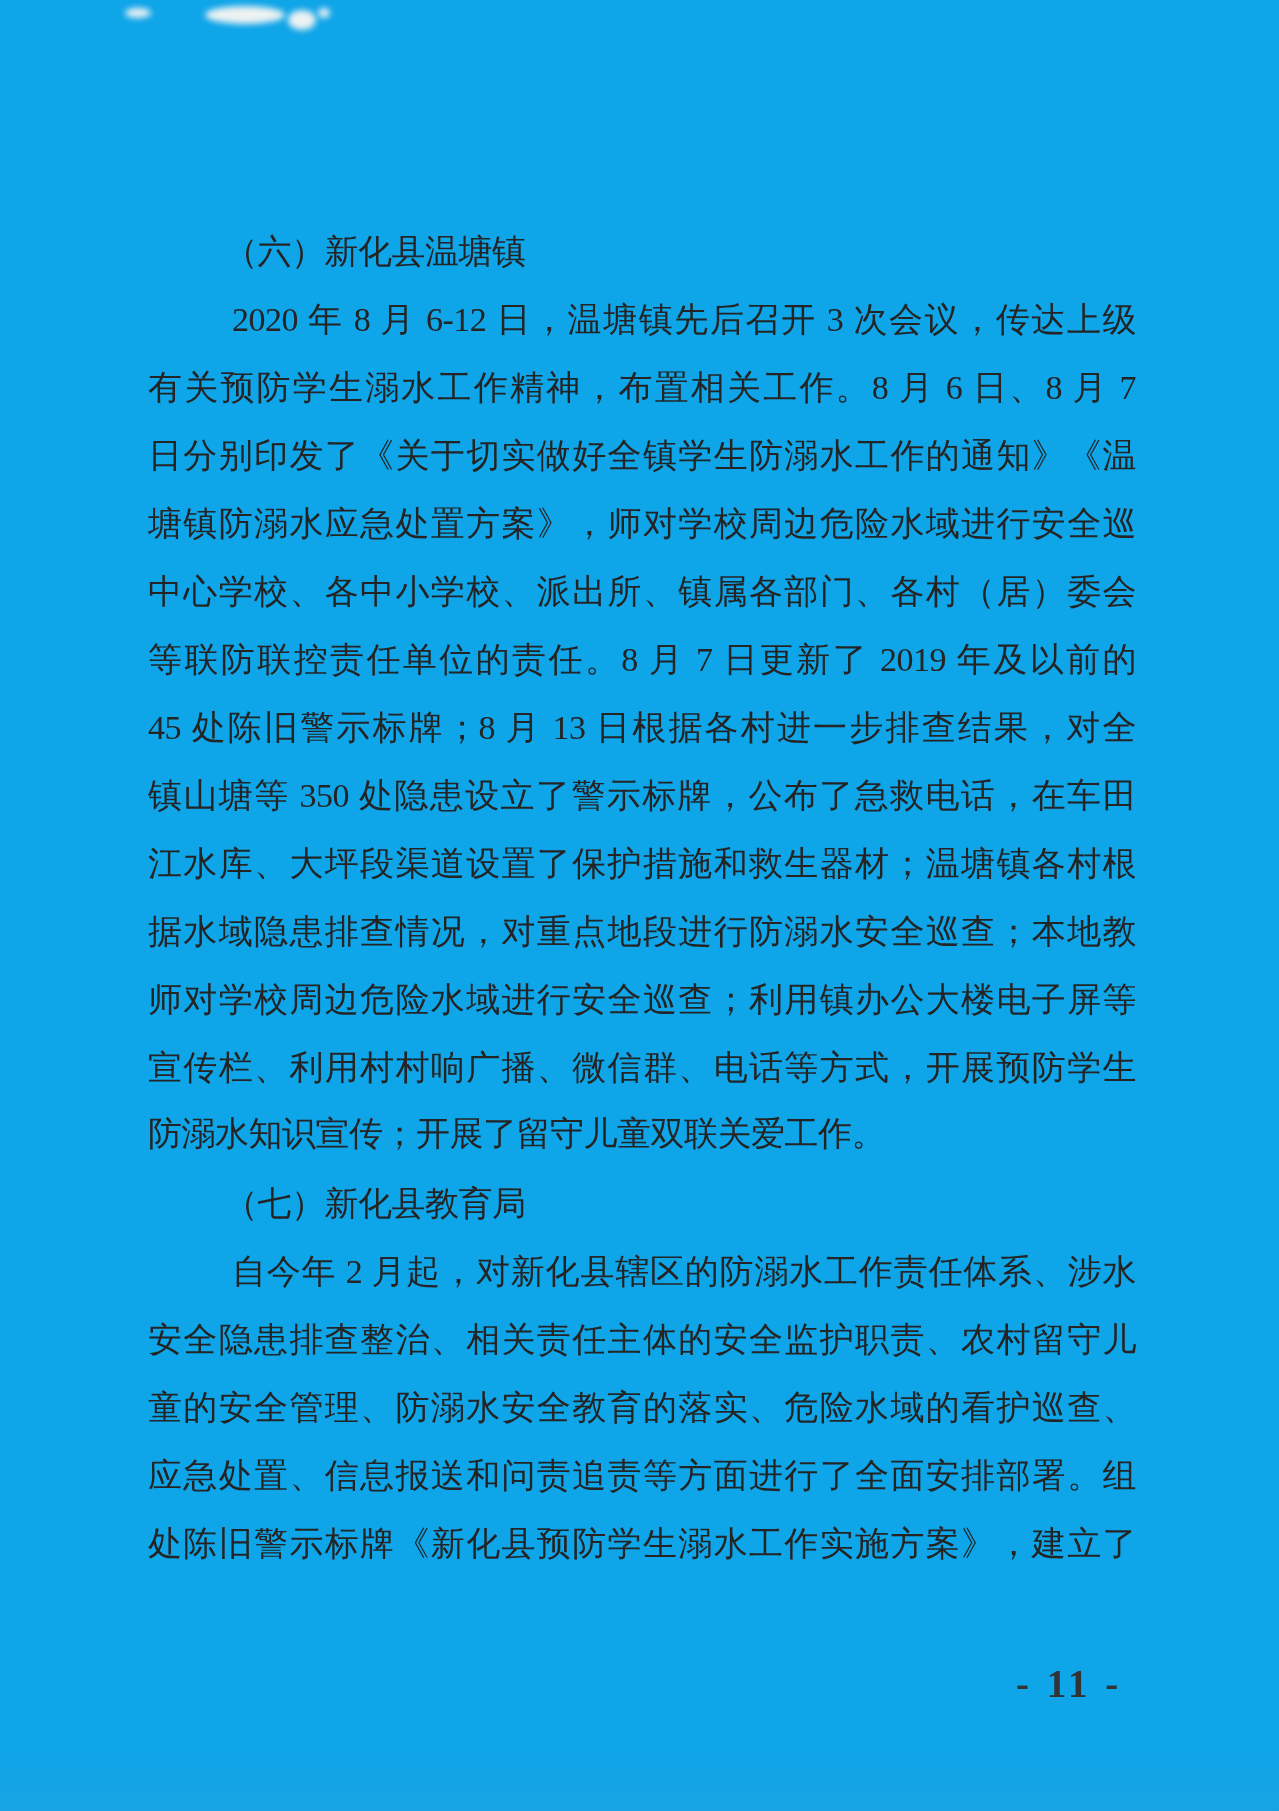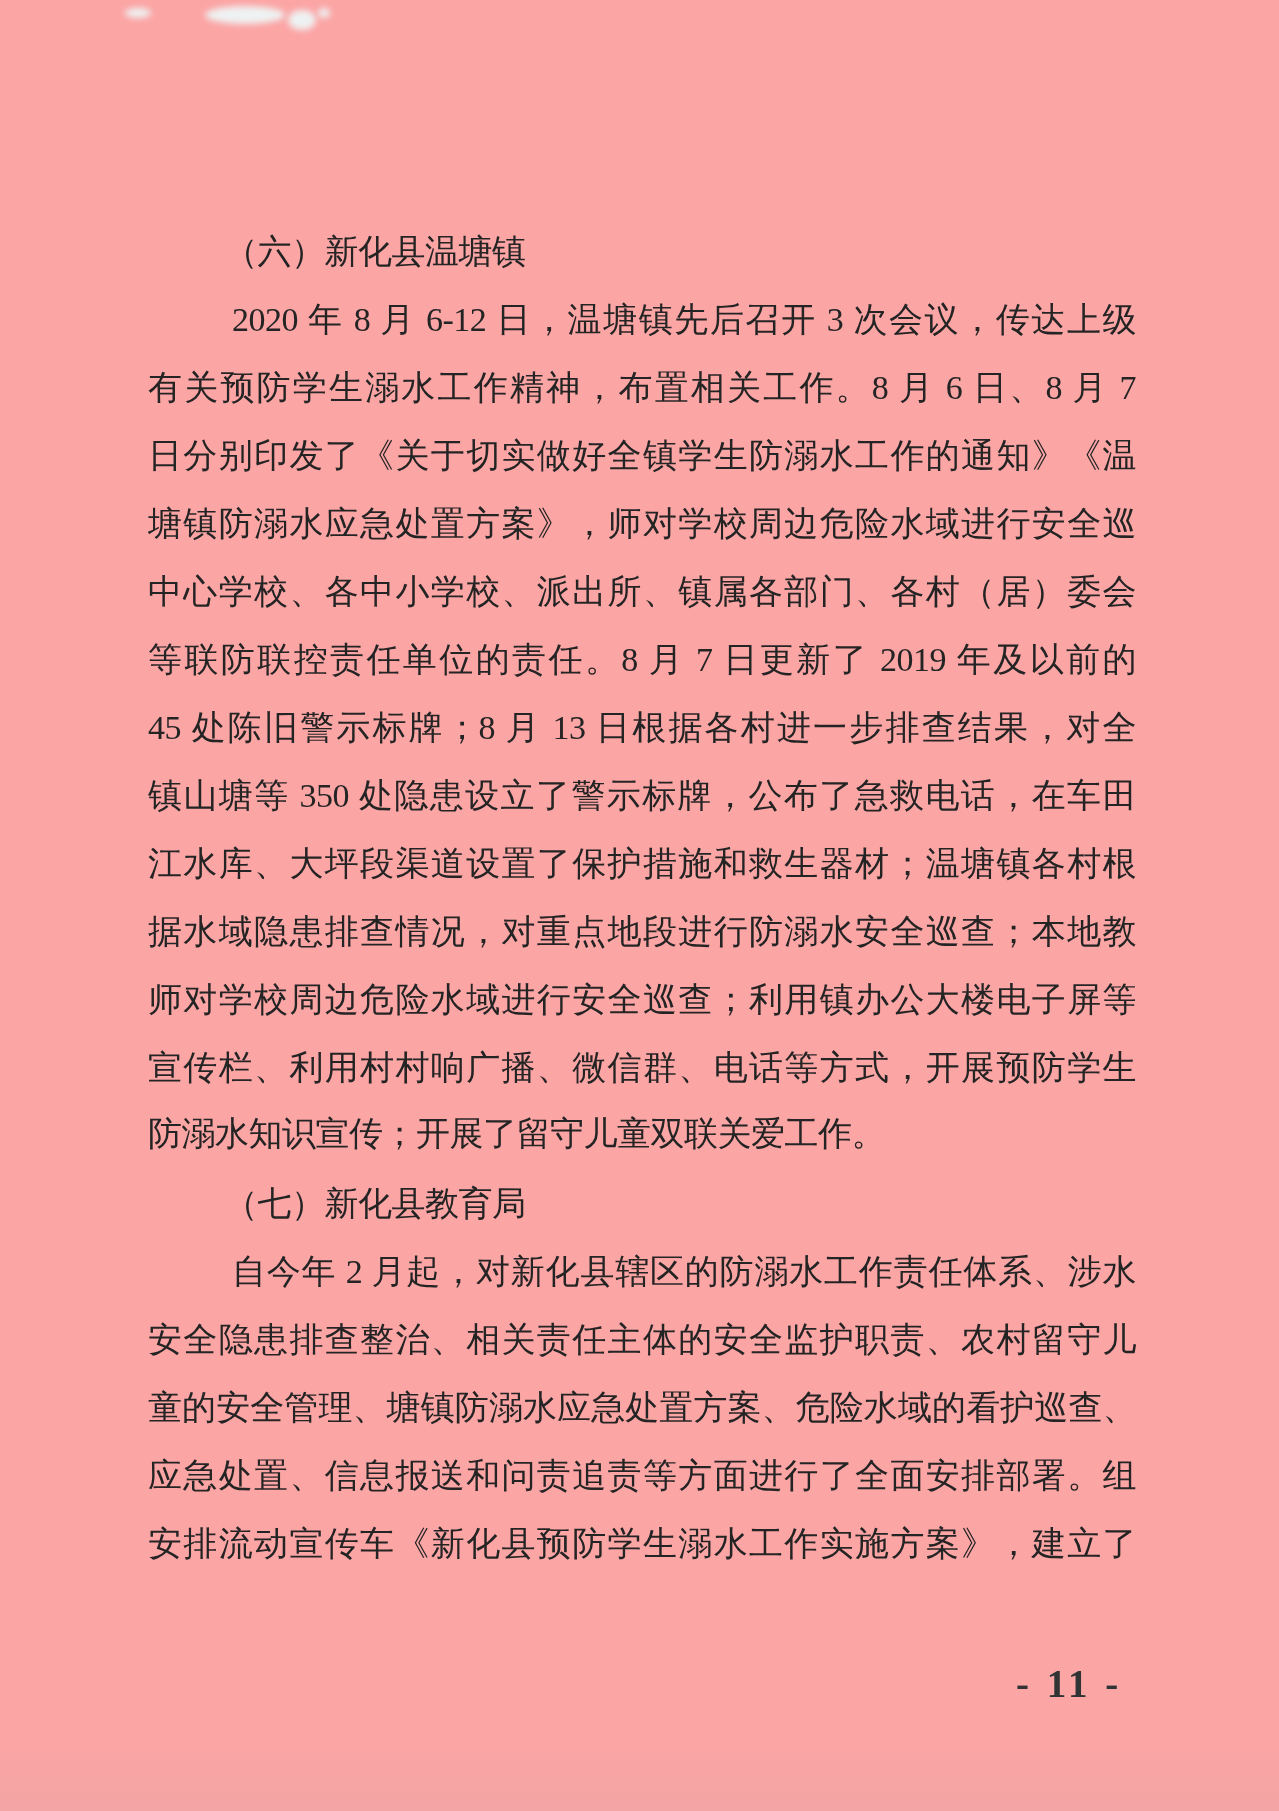--- a/index.html
+++ b/index.html
@@ -12,21 +12,21 @@
     height: 1811px;
     position: relative;
     overflow: hidden;
     font-family: "Liberation Serif", serif;
   }
   .page {
     position: absolute;
     left: 0; top: 0;
     width: 1279px;
     height: 1811px;
-    background: #fca5a5;
+    background: #0ea5e9;
   }
   
   .smudge {
     position: absolute;
     background: #eef2f2;
     border-radius: 50%;
     filter: blur(3px);
   }
   .smudge.s1 { left: 125px; top: 8px;  width: 26px;  height: 10px; }
   .smudge.s2 { left: 205px; top: 6px;  width: 80px;  height: 18px; }
@@ -99,21 +99,21 @@
       <div class="doc-line">45 处陈旧警示标牌；8 月 13 日根据各村进一步排查结果，对全</div>
       <div class="doc-line">镇山塘等 350 处隐患设立了警示标牌，公布了急救电话，在车田</div>
       <div class="doc-line">江水库、大坪段渠道设置了保护措施和救生器材；温塘镇各村根</div>
       <div class="doc-line">据水域隐患排查情况，对重点地段进行防溺水安全巡查；本地教</div>
       <div class="doc-line">师对学校周边危险水域进行安全巡查；利用镇办公大楼电子屏等</div>
       <div class="doc-line">宣传栏、利用村村响广播、微信群、电话等方式，开展预防学生</div>
       <div class="doc-line para-end">防溺水知识宣传；开展了留守儿童双联关爱工作。</div>
       <div class="doc-heading">（七）新化县教育局</div>
       <div class="doc-line indent">自今年 2 月起，对新化县辖区的防溺水工作责任体系、涉水</div>
       <div class="doc-line">安全隐患排查整治、相关责任主体的安全监护职责、农村留守儿</div>
-      <div class="doc-line">童的安全管理、塘镇防溺水应急处置方案、危险水域的看护巡查、</div>
+      <div class="doc-line">童的安全管理、防溺水安全教育的落实、危险水域的看护巡查、</div>
       <div class="doc-line">应急处置、信息报送和问责追责等方面进行了全面安排部署。组</div>
-      <div class="doc-line">安排流动宣传车《新化县预防学生溺水工作实施方案》，建立了</div>
+      <div class="doc-line">处陈旧警示标牌《新化县预防学生溺水工作实施方案》，建立了</div>
     </div>
 
   <div class="page-num">- 11 -</div>
 
   <div class="bottom-wash"></div>
 </div>
 
 </body></html>

